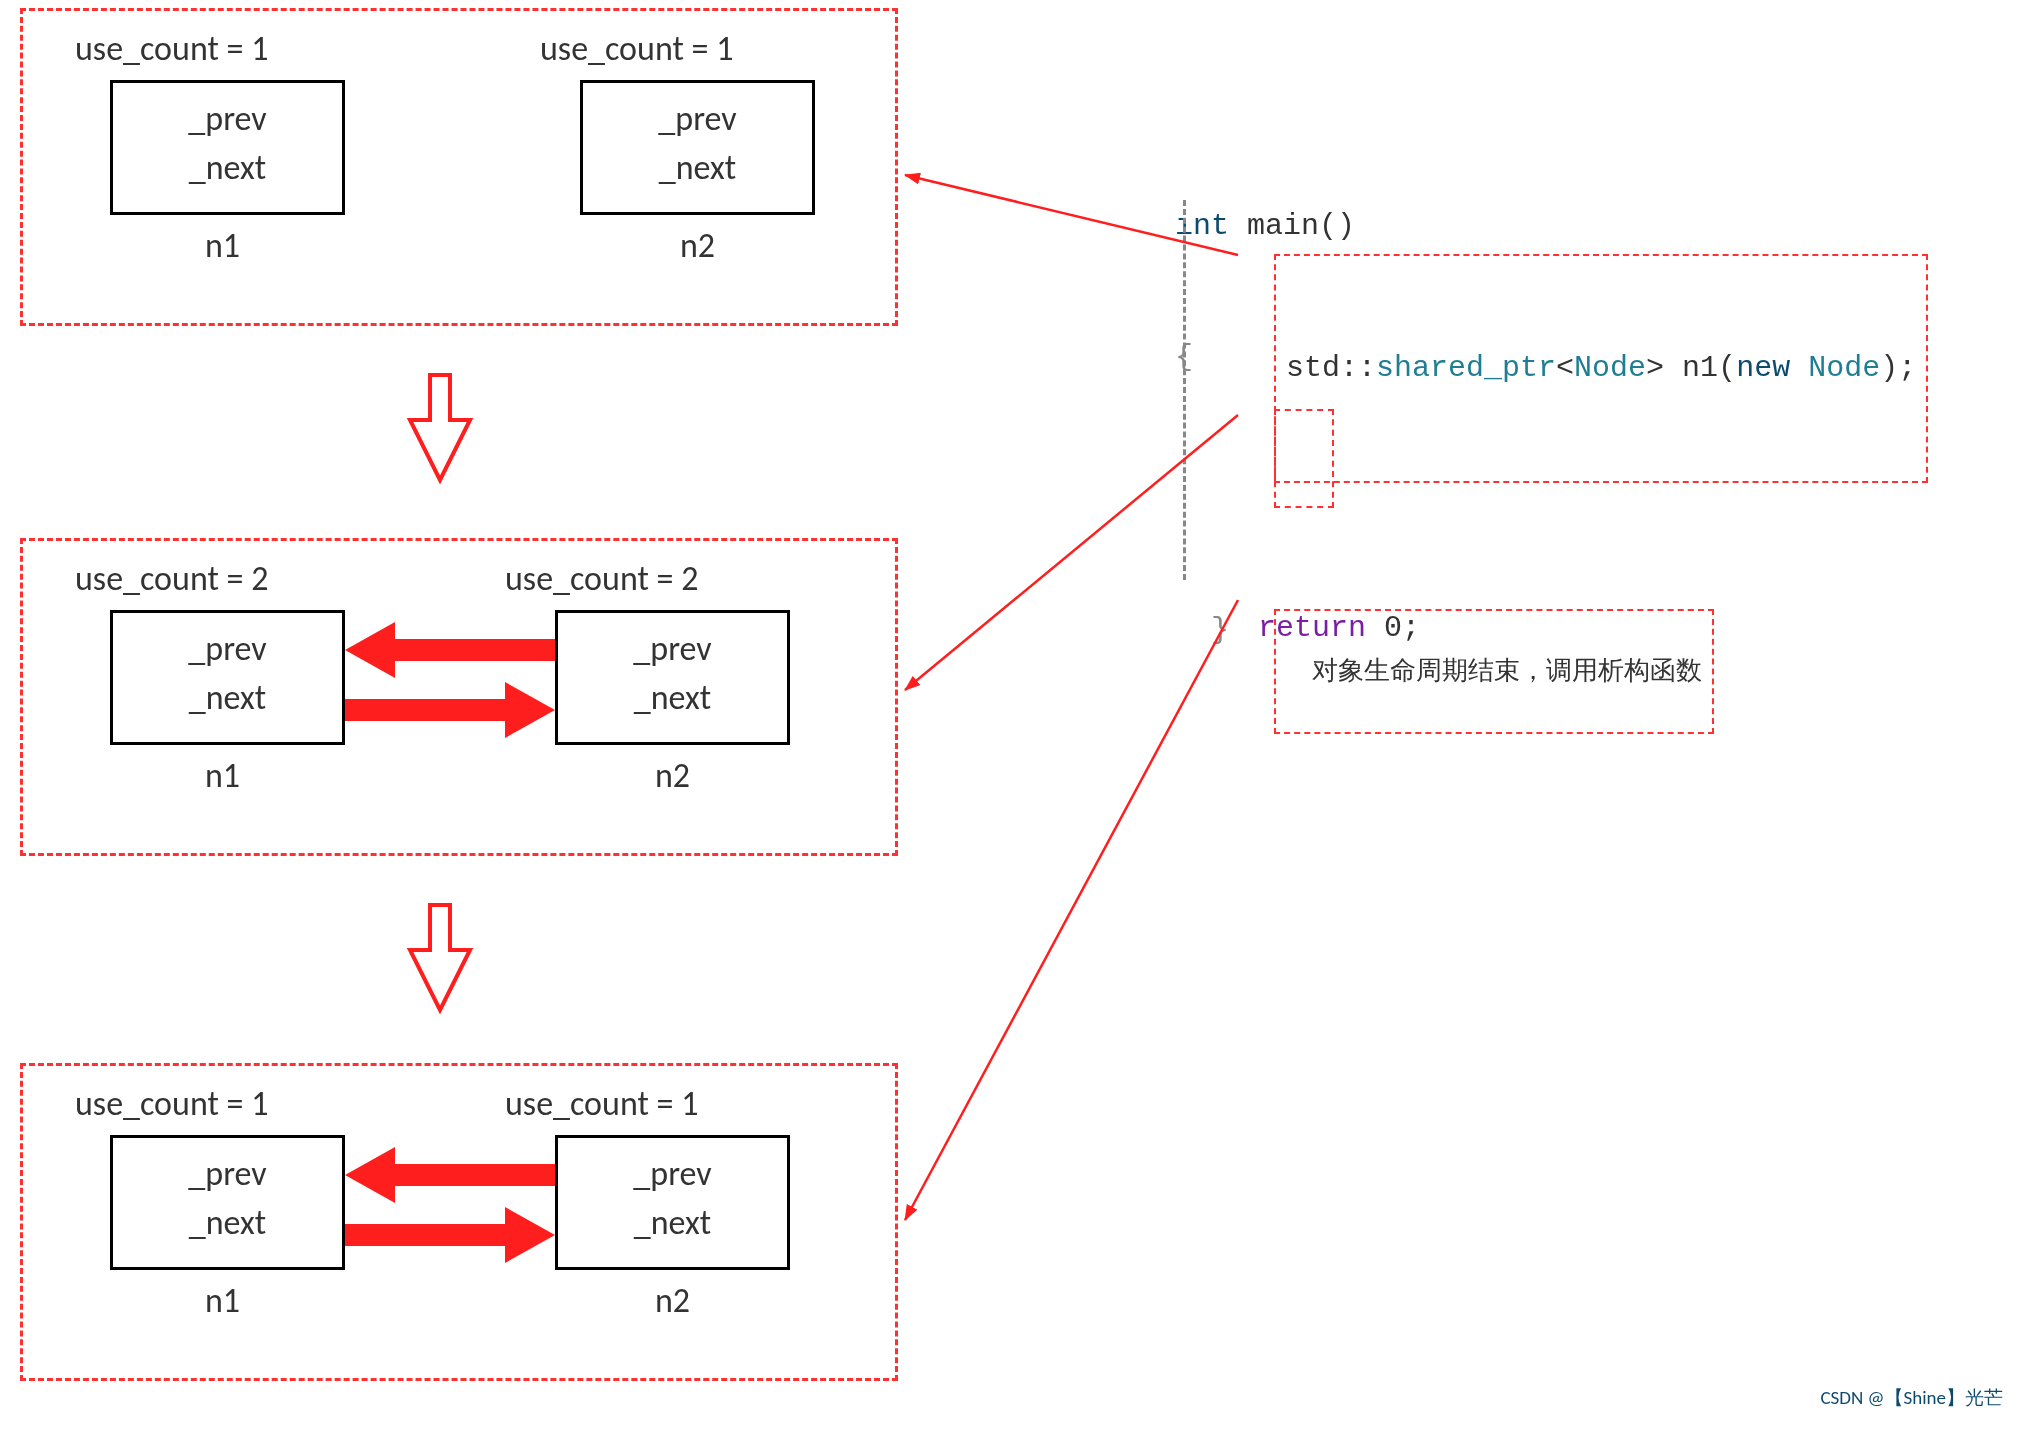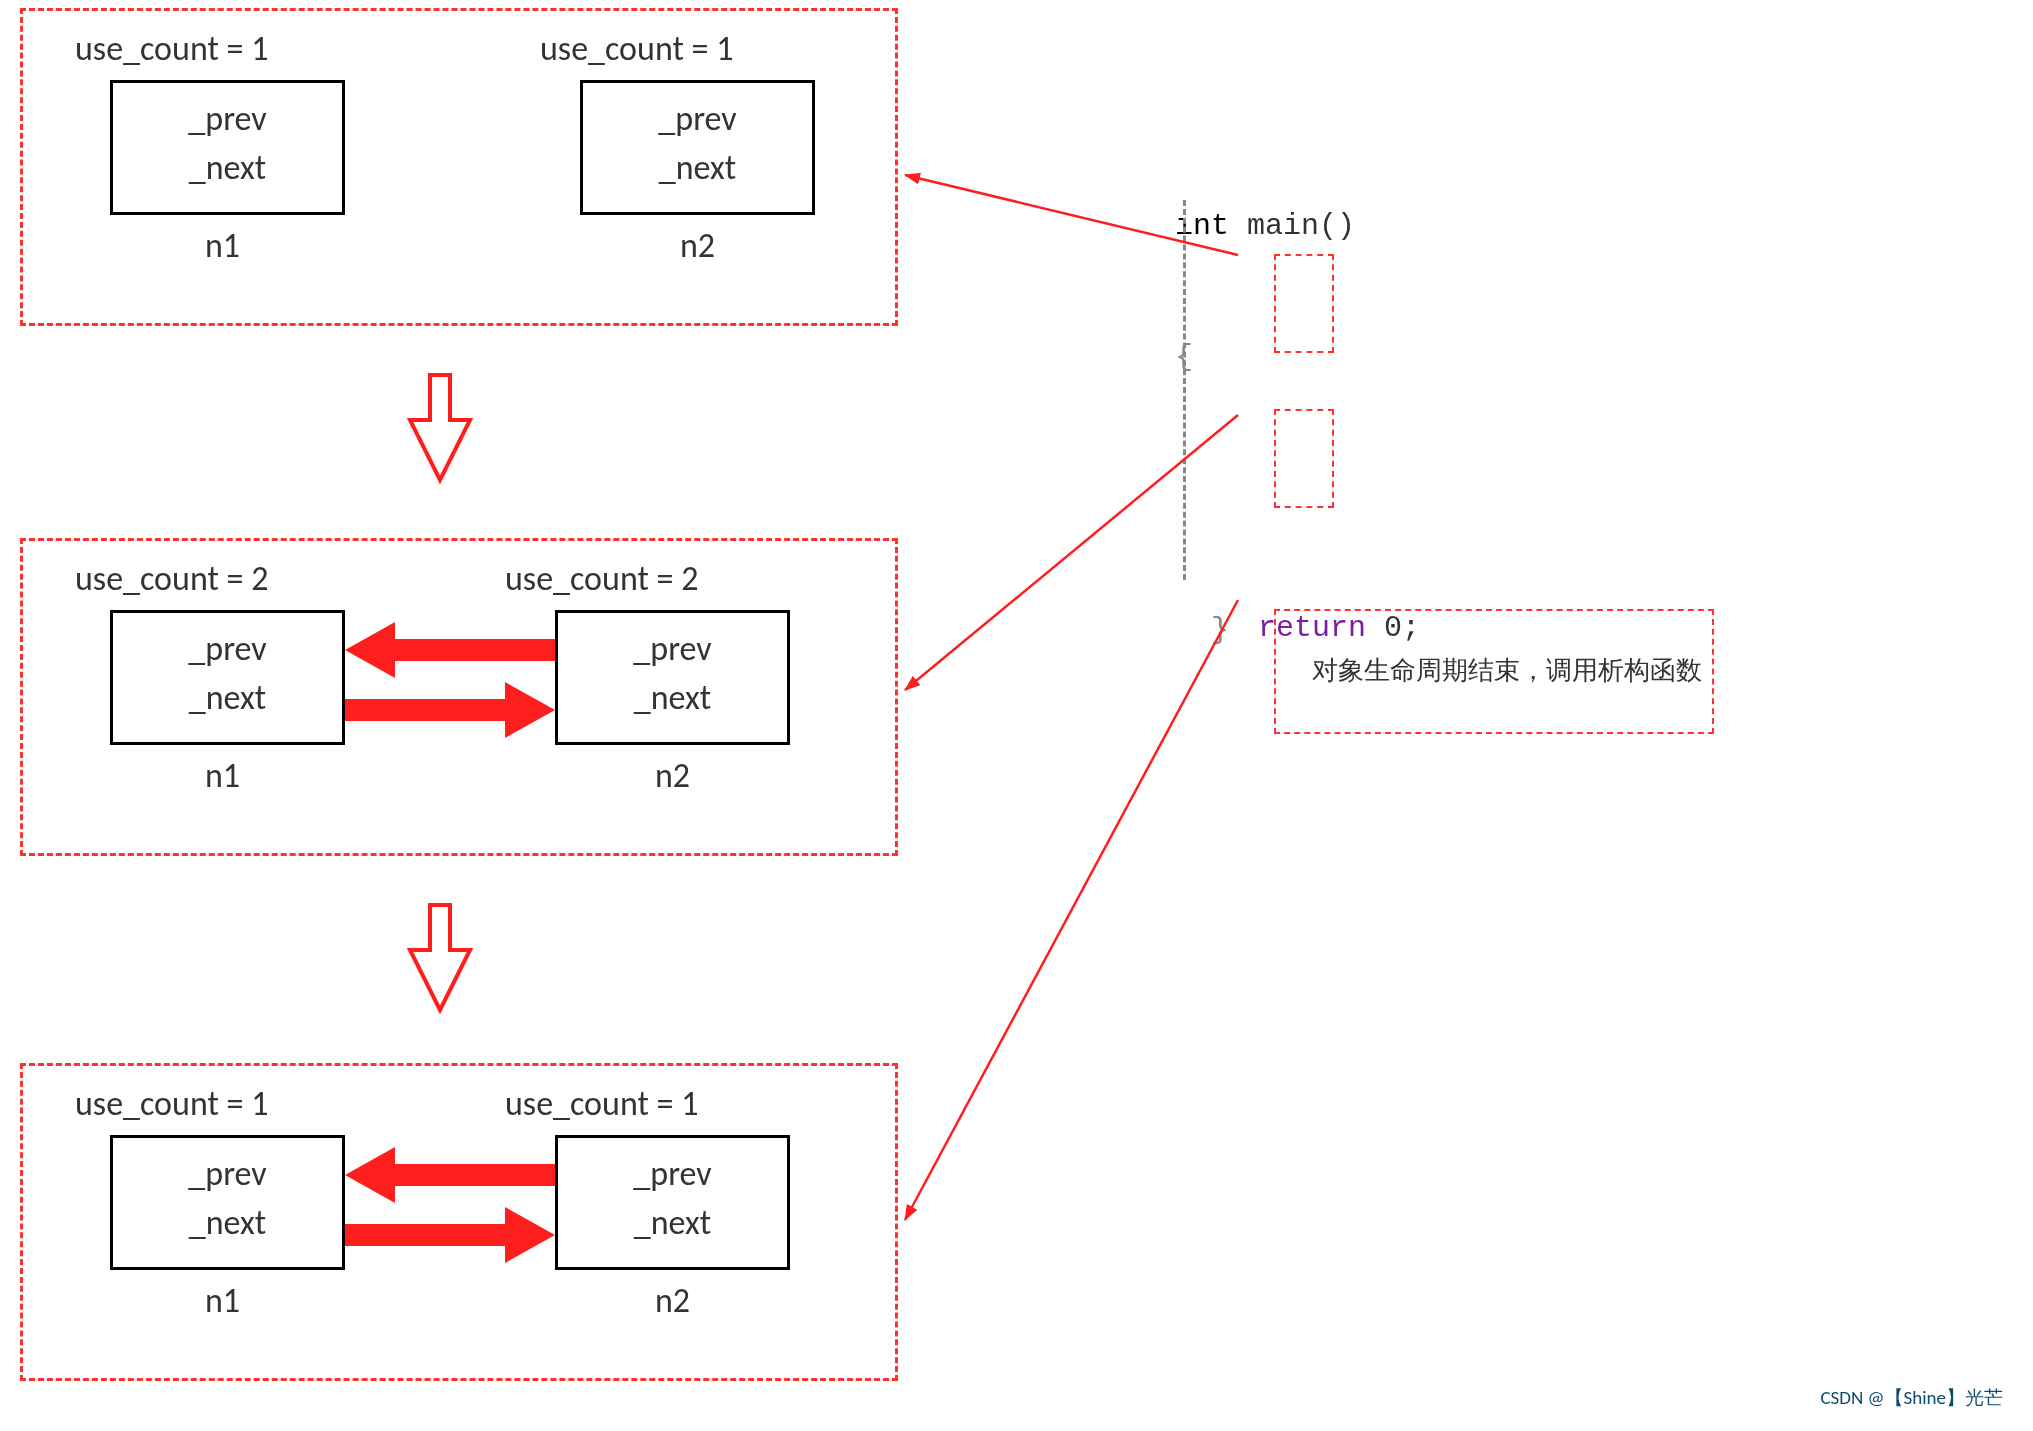--- a/index.html
+++ b/index.html
@@ -38,21 +38,21 @@
     font-family: "Courier New", monospace;
     font-size: 30px;
     line-height: 1.45;
     white-space: pre;
   }
   .code-box {
     border: 2px dashed #ff3030;
     padding: 4px 10px;
     display: inline-block;
   }
-  .kw-blue   { color: #000000; }
+  .kw-blue   { color: #0c4a6e; }
   .kw-teal   { color: #1f7e93; }
   .kw-purple { color: #7a1fa2; }
   .kw-grey   { color: #888; }
   .vline {
     border-left: 3px dashed #888;
     position: absolute;
   }
   .svg-overlay {
     position: absolute;
     top: 0; left: 0;
@@ -145,20 +145,21 @@
 
 <div class="code-pane" style="left:1175px; top:118px;">
   <div><span class="kw-blue">int</span><span> main()</span></div>
   <div><span class="kw-grey">{</span></div>
 </div>
 
 <div class="vline" style="left:1183px; top:200px; height:380px;"></div>
 
 <div class="code-pane" style="left:1238px; top:210px;">
   <div class="code-box">
+    <div><span>std::</span><span class="kw-teal">shared_ptr</span><span>&lt;</span><span class="kw-teal">Node</span><span>&gt;</span><span> n1(</span><span class="kw-blue">new</span><span class="kw-teal"> Node</span><span>);</span></div>
   </div>
 </div>
 
 <div class="code-pane" style="left:1238px; top:365px;">
   <div class="code-box">
   </div>
 </div>
 
 <div class="code-pane" style="left:1258px; top:520px;">
   <div><span class="kw-purple">return</span><span> 0;</span></div>

